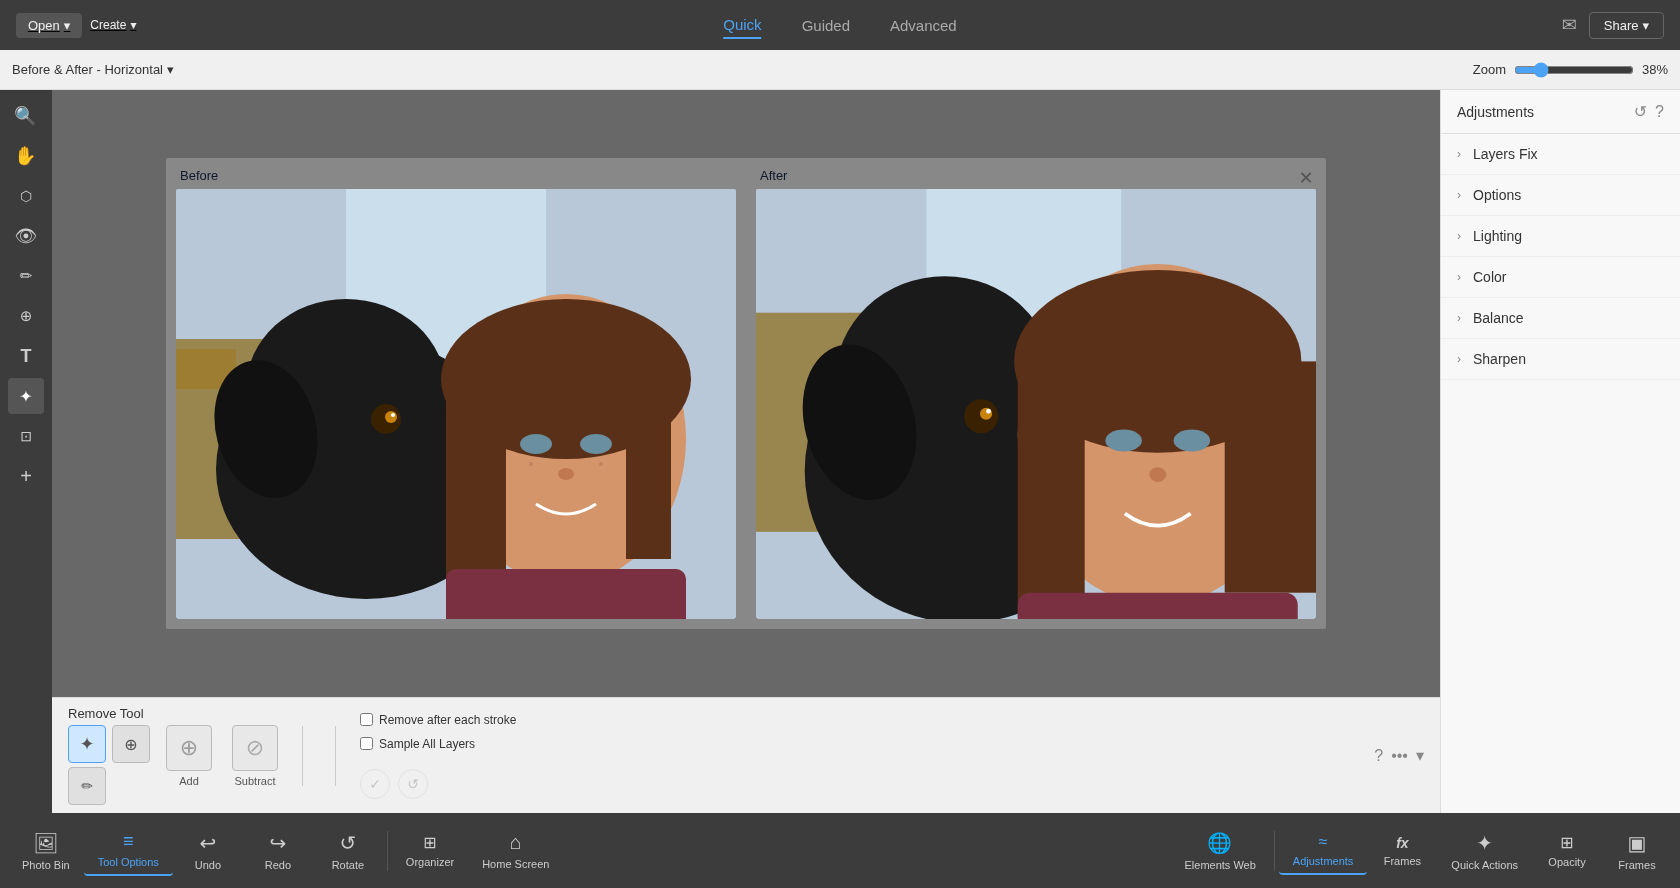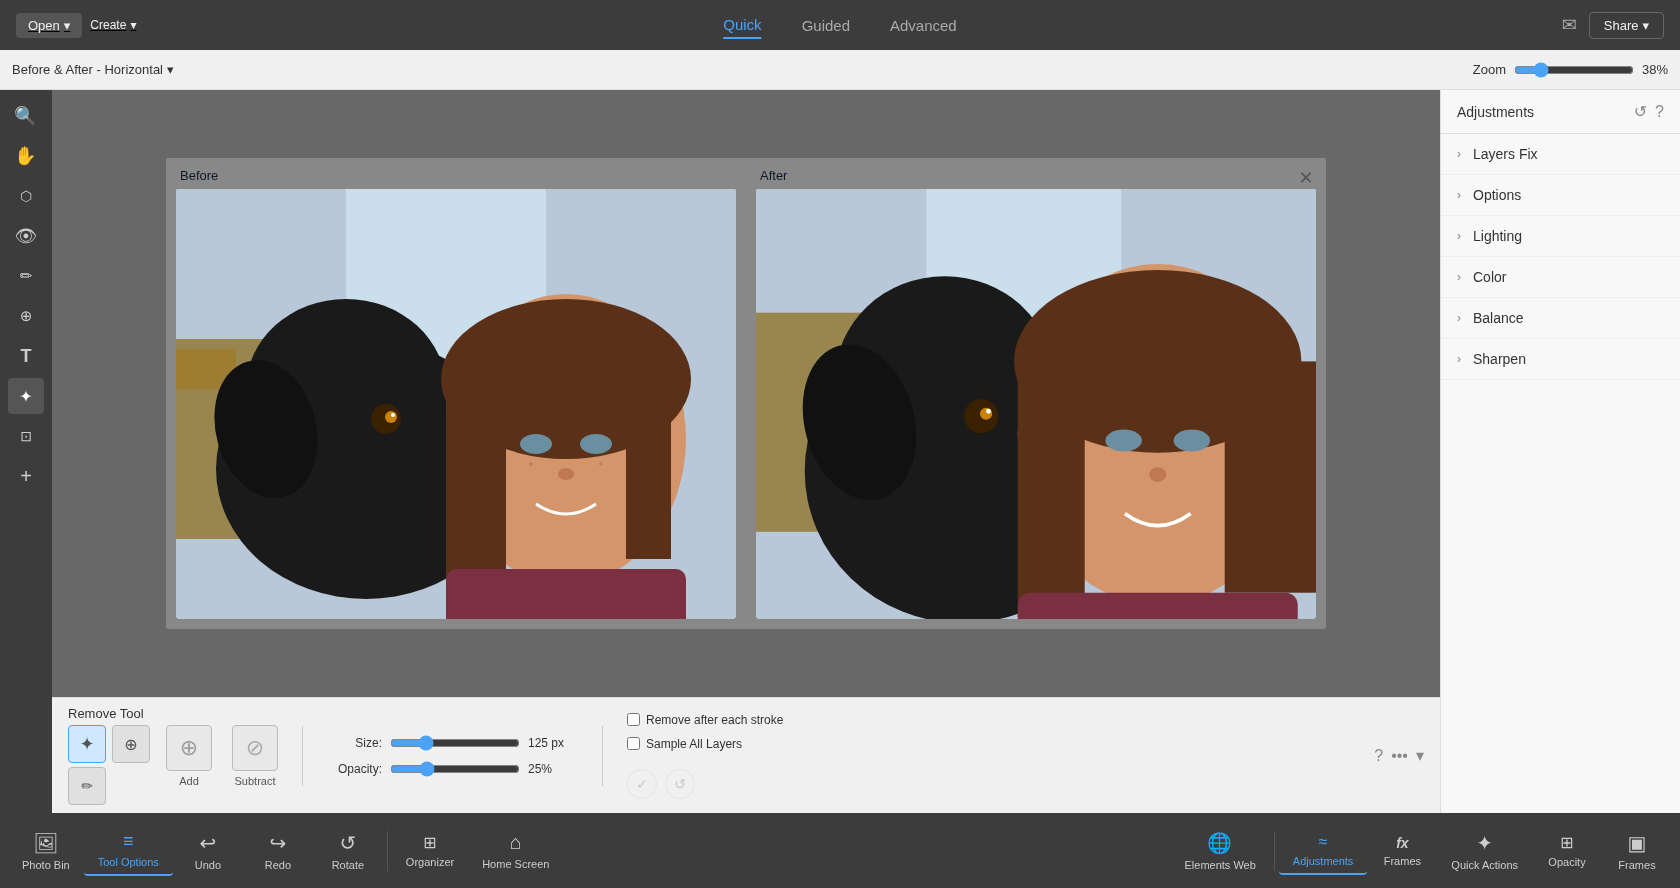--- a/index.html
+++ b/index.html
@@ -611,32 +611,20 @@
                 <span style="font-size:22px; opacity:0.4;">⊘</span>
               </button>
               <span class="tool-label">Subtract</span>
             </div>
           </div>
         </div>
       </div>
 
       <div class="divider-v"></div>
 
-      <div class="slider-row">
-        <div class="slider-item">
-          <label>Size:</label>
-          <input type="range" min="1" max="500" value="125" style="">
-          <span class="slider-val">125 px</span>
-        </div>
-        <div class="slider-item">
-          <label>Opacity:</label>
-          <input type="range" min="0" max="100" value="25" style="">
-          <span class="slider-val">25%</span>
-        </div>
-      </div>
 
       <div class="divider-v"></div>
 
       <div class="checkbox-group">
         <div class="checkbox-row">
           <input type="checkbox" style="">
           <span>Remove after each stroke</span>
         </div>
         <div class="checkbox-row">
           <input type="checkbox" style="">

